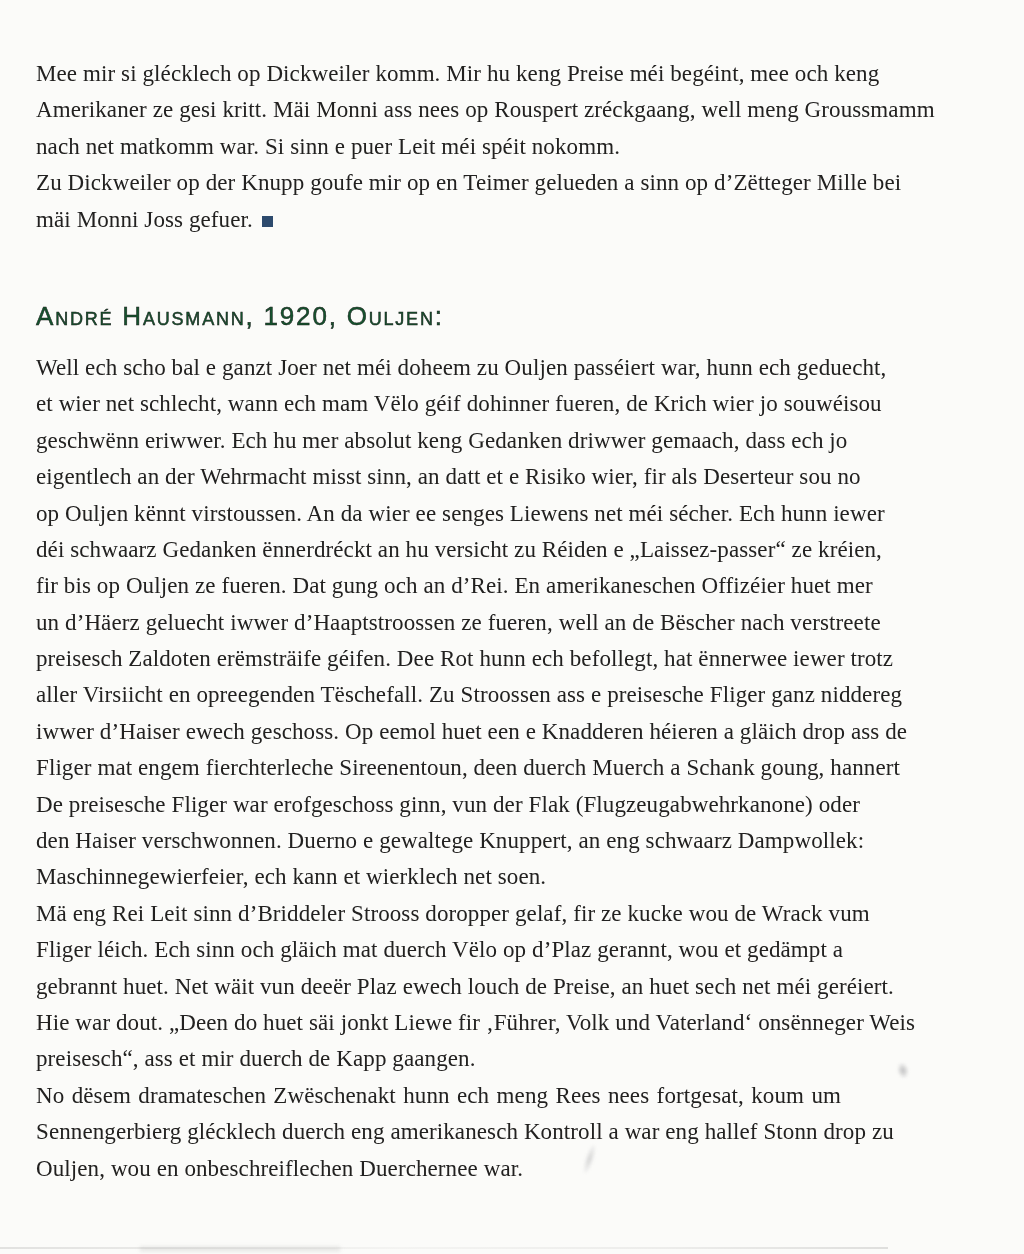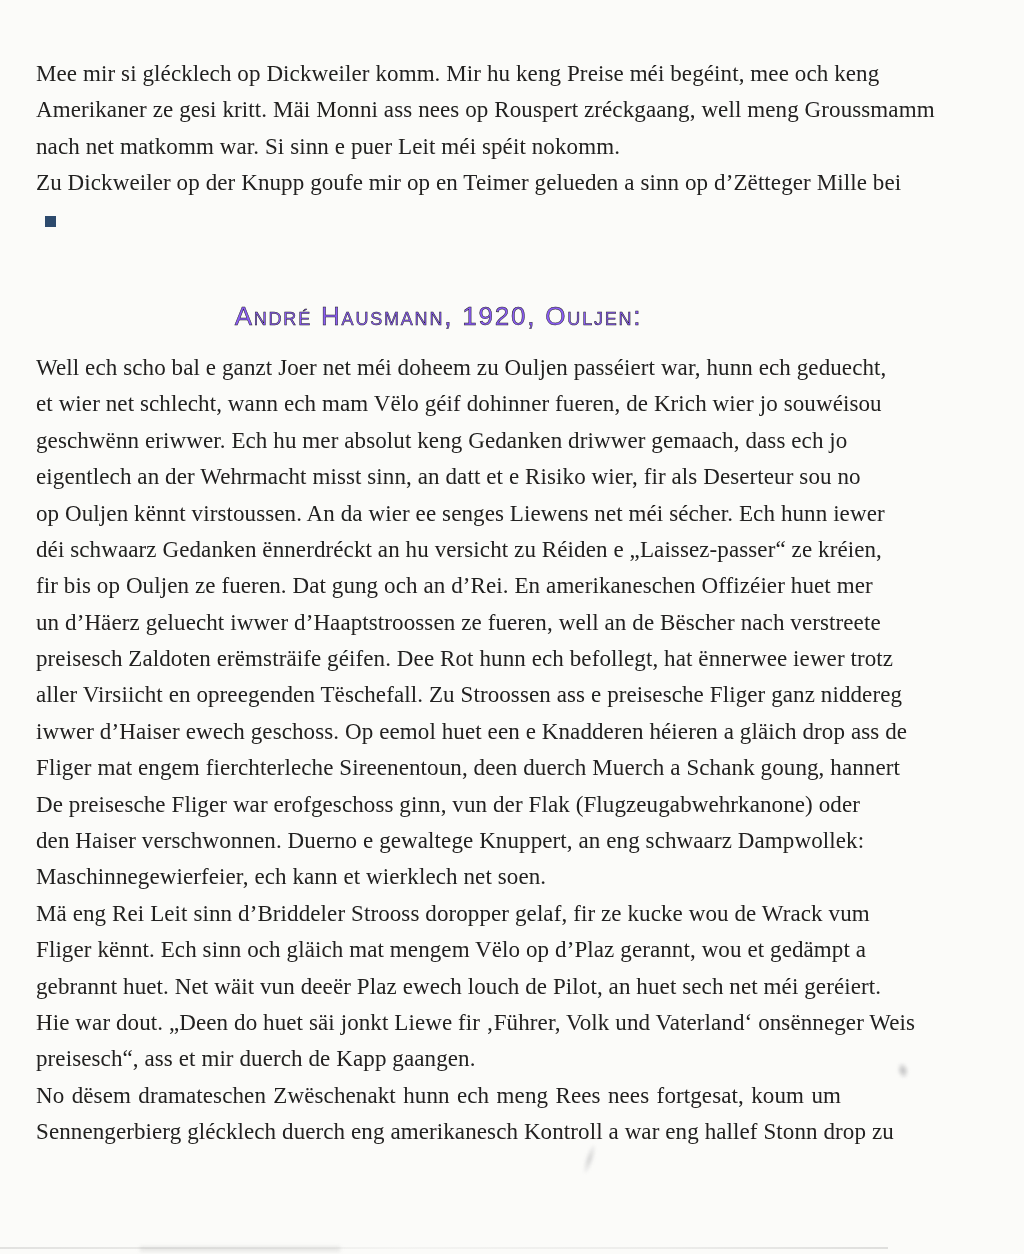--- a/index.html
+++ b/index.html
@@ -31,22 +31,21 @@
   }
   .line.last { text-align-last: left; }
   .heading {
     margin: 63px 0 19px 0;
     font-family: "Liberation Sans", sans-serif;
     font-size: 26px;
     font-weight: normal;
     font-variant: small-caps;
     letter-spacing: 1.8px;
     line-height: 30px;
-    color: #8b5cf6;
-    text-align: center;
+    color: #14532d;
     -webkit-text-stroke: 0.5px #1c1c1c;
   }
   .end-marker {
     display: inline-block;
     width: 11px; height: 11px;
     margin-left: 9px;
     vertical-align: baseline;
     position: relative;
     top: 0px;
   }
@@ -88,21 +87,21 @@
 
 <div class="page" style="background: rgb(251, 251, 249); color: rgb(34, 33, 32);">
   <div class="text-flow">
       <div class="para">
         <div class="line"><span>Mee mir si glécklech op Dickweiler komm. Mir hu keng Preise méi begéint, mee och keng</span></div>
         <div class="line"><span>Amerikaner ze gesi kritt. Mäi Monni ass nees op Rouspert zréckgaang, well meng Groussmamm</span></div>
         <div class="line last"><span>nach net matkomm war. Si sinn e puer Leit méi spéit nokomm.</span></div>
       </div>
       <div class="para">
         <div class="line"><span>Zu Dickweiler op der Knupp goufe mir op en Teimer gelueden a sinn op d’Zëtteger Mille bei</span></div>
-        <div class="line last"><span class="end-marker" style="background: rgb(45, 74, 109);"></span></div>
+        <div class="line last"><span>mäi Monni Joss gefuer.</span><span class="end-marker" style="background: rgb(45, 74, 109);"></span></div>
       </div>
       <h2 class="heading">André Hausmann, 1920, Ouljen:</h2>
       <div class="para">
         <div class="line"><span>Well ech scho bal e ganzt Joer net méi doheem zu Ouljen passéiert war, hunn ech geduecht,</span></div>
         <div class="line"><span>et wier net schlecht, wann ech mam Vëlo géif dohinner fueren, de Krich wier jo souwéisou</span></div>
         <div class="line"><span>geschwënn eriwwer. Ech hu mer absolut keng Gedanken driwwer gemaach, dass ech jo</span></div>
         <div class="line"><span>eigentlech an der Wehrmacht misst sinn, an datt et e Risiko wier, fir als Deserteur sou no</span></div>
         <div class="line"><span>op Ouljen kënnt virstoussen. An da wier ee senges Liewens net méi sécher. Ech hunn iewer</span></div>
         <div class="line"><span>déi schwaarz Gedanken ënnerdréckt an hu versicht zu Réiden e „Laissez-passer“ ze kréien,</span></div>
         <div class="line"><span>fir bis op Ouljen ze fueren. Dat gung och an d’Rei. En amerikaneschen Offizéier huet mer</span></div>
@@ -110,27 +109,28 @@
         <div class="line"><span>preisesch Zaldoten erëmsträife géifen. Dee Rot hunn ech befollegt, hat ënnerwee iewer trotz</span></div>
         <div class="line"><span>aller Virsiicht en opreegenden Tëschefall. Zu Stroossen ass e preisesche Fliger ganz niddereg</span></div>
         <div class="line"><span>iwwer d’Haiser ewech geschoss. Op eemol huet een e Knadderen héieren a gläich drop ass de</span></div>
         <div class="line"><span>Fliger mat engem fierchterleche Sireenentoun, deen duerch Muerch a Schank goung, hannert</span></div>
         <div class="line"><span>De preisesche Fliger war erofgeschoss ginn, vun der Flak (Flugzeugabwehrkanone) oder</span></div>
         <div class="line"><span>den Haiser verschwonnen. Duerno e gewaltege Knuppert, an eng schwaarz Dampwollek:</span></div>
         <div class="line last"><span>Maschinnegewierfeier, ech kann et wierklech net soen.</span></div>
       </div>
       <div class="para spaced">
         <div class="line"><span>Mä eng Rei Leit sinn d’Briddeler Strooss doropper gelaf, fir ze kucke wou de Wrack vum</span></div>
-        <div class="line"><span>Fliger kënnt. Ech sinn och gläich mat mengem Vëlo op d’Plaz gerannt, wou et gedämpt a</span></div>
-        <div class="line"><span>gebrannt huet. Net wäit vun deeër Plaz ewech louch de Pilot, an huet sech net méi geréiert.</span></div>
+        <div class="line"><span>Fliger léich. Ech sinn och gläich mat duerch Vëlo op d’Plaz gerannt, wou et gedämpt a</span></div>
+        <div class="line"><span>gebrannt huet. Net wäit vun deeër Plaz ewech louch de Preise, an huet sech net méi geréiert.</span></div>
         <div class="line"><span>Hie war dout. „Deen do huet säi jonkt Liewe fir ‚Führer, Volk und Vaterland‘ onsënneger Weis</span></div>
         <div class="line last"><span>preisesch“, ass et mir duerch de Kapp gaangen.</span></div>
       </div>
       <div class="para spaced">
         <div class="line"><span>No dësem dramateschen Zwëschenakt hunn ech meng Rees nees fortgesat, koum um</span></div>
         <div class="line"><span>Sennengerbierg glécklech duerch eng amerikanesch Kontroll a war eng hallef Stonn drop zu</span></div>
+        <div class="line last"><span>Ouljen, wou en onbeschreiflechen Duerchernee war.</span></div>
       </div>
     </div>
   <div class="smudge-1"></div>
   <div class="smudge-2"></div>
   <div class="scan-edge-bottom"></div>
   <div class="scan-edge-smear"></div>
 </div>
 
 </body></html>

